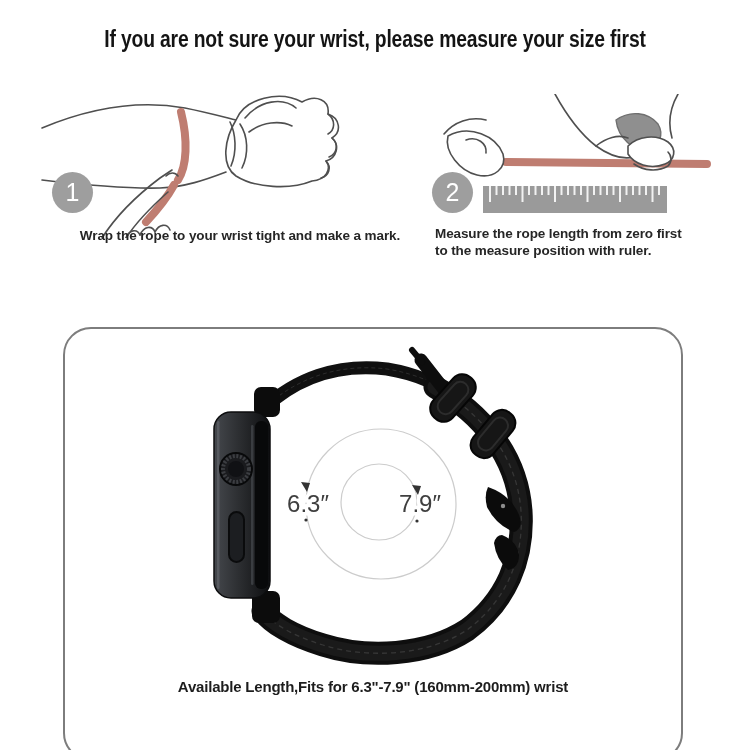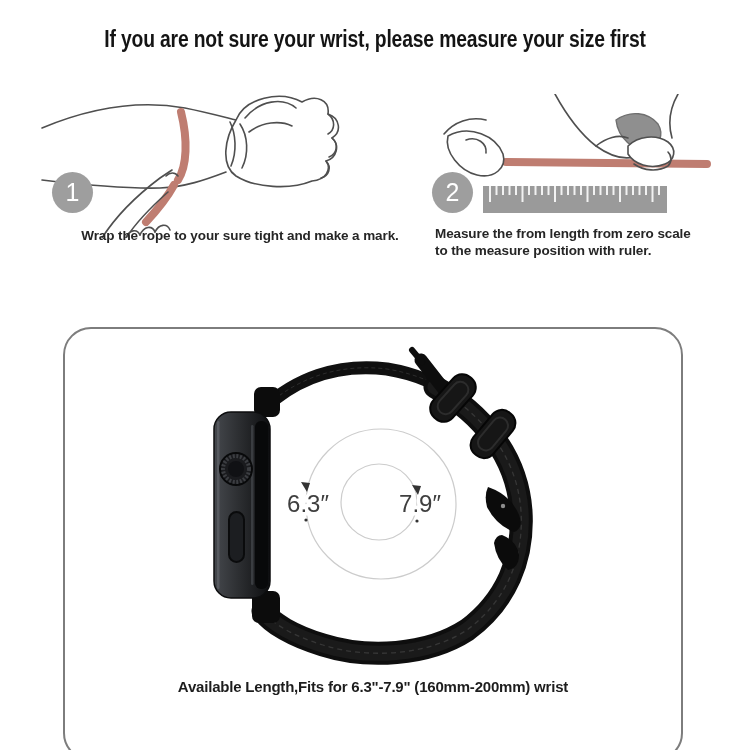--- a/index.html
+++ b/index.html
@@ -73,21 +73,21 @@
       <path class="line-art" d="M86,150 C97,133 110,120 128,104"></path>
       <path class="line-art" d="M86,150 C89,142 97,140 100,147"></path>
       <path class="line-art" d="M100,147 C104,138 112,137 115,144"></path>
       <path class="line-art" d="M115,144 C119,136 127,135 130,142"></path>
       <path class="line-art" d="M126,88 C130,84 135,84 138,88"></path>
     </g>
   </svg>
   <div class="badge badge1">
     <span>1</span>
   </div>
-  <div class="caption caption1">Wrap the rope to your sure tight and make a mark.</div>
+  <div class="caption caption1">Wrap the rope to your wrist tight and make a mark.</div>
 
   <svg class="step-art2" width="310" height="146" viewBox="0 0 310 146" xmlns="http://www.w3.org/2000/svg">
     <g>
       <rect x="63" y="92" width="184" height="27" fill="#9a9a9a"></rect>
       <path d="M76.5,92V101M83,92V101M89.5,92V101M96,92V101M109,92V101M115.5,92V101M122,92V101M128.5,92V101M141.5,92V101M148,92V101M154.5,92V101M161,92V101M174,92V101M180.5,92V101M187,92V101M193.5,92V101M206.5,92V101M213,92V101M219.5,92V101M226,92V101M239,92V101" stroke="#f2f2f2" stroke-width="2" fill="none"></path>
       <path d="M70,92V108M102.5,92V108M135,92V108M167.5,92V108M200,92V108M232.5,92V108" stroke="#f2f2f2" stroke-width="2" fill="none"></path>
     </g>
     <path d="M86,68 L287,70" stroke="#bf7d71" stroke-width="8" fill="none" stroke-linecap="round"></path>
     <g>
       <path class="line-art-fill" d="M28,42 C50,30 76,42 83,60 C87,74 74,85 57,81 C40,77 24,58 28,42 Z"></path>
@@ -100,21 +100,21 @@
       <path d="M196,26 C210,16 228,18 238,30 C244,40 240,52 228,56 C214,58 198,44 196,26 Z" fill="#8f8f8f" stroke="#6f6f6f" stroke-width="1.4"></path>
       <path class="line-art-fill" d="M208,52 C218,42 236,40 248,48 C257,55 255,66 245,70 C230,76 214,70 208,60 Z"></path>
       <path class="line-art" d="M214,70 C224,77 238,78 248,72 C252,68 252,62 248,58"></path>
       <path class="line-art" d="M176,52 C186,44 198,40 208,44"></path>
     </g>
   </svg>
   <div class="badge badge2">
     <span>2</span>
   </div>
   <div class="caption caption2">
-    <div>Measure the from length from zero scale</div>
+    <div>Measure the rope length from zero first</div>
     <div>to the measure position with ruler.</div>
   </div>
 
   <div class="size-box">
     <svg width="616" height="398" viewBox="0 0 616 398" xmlns="http://www.w3.org/2000/svg">
       <defs>
         <linearGradient id="bodyGrad" x1="0" y1="0" x2="1" y2="0">
           <stop offset="0" stop-color="#45484d"></stop>
           <stop offset="0.45" stop-color="#2c2e31"></stop>
           <stop offset="1" stop-color="#0d0e10"></stop>

